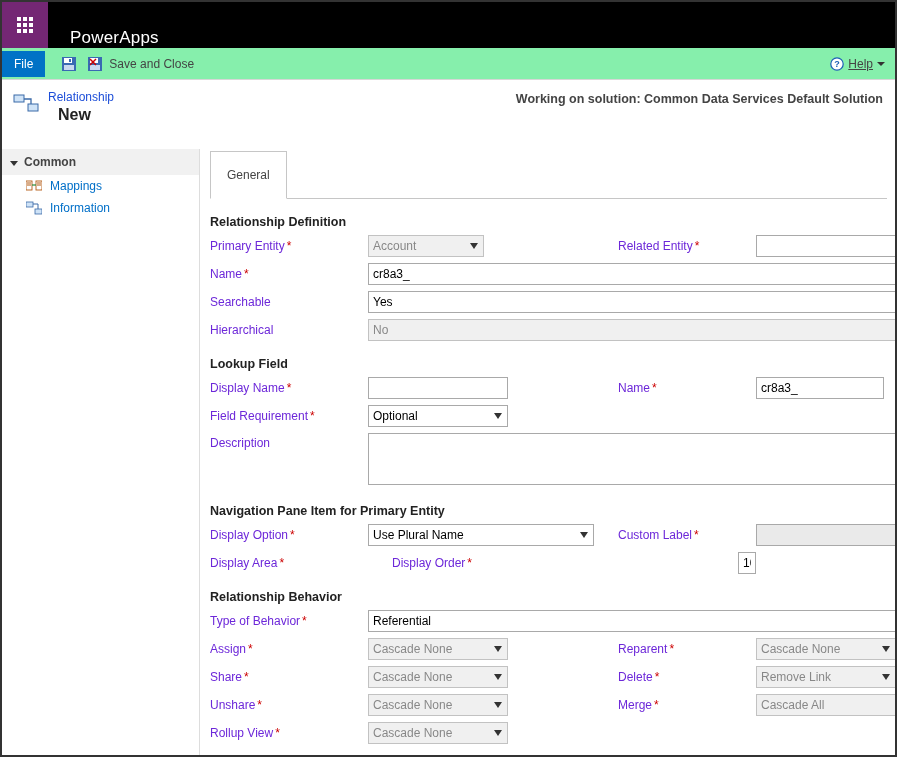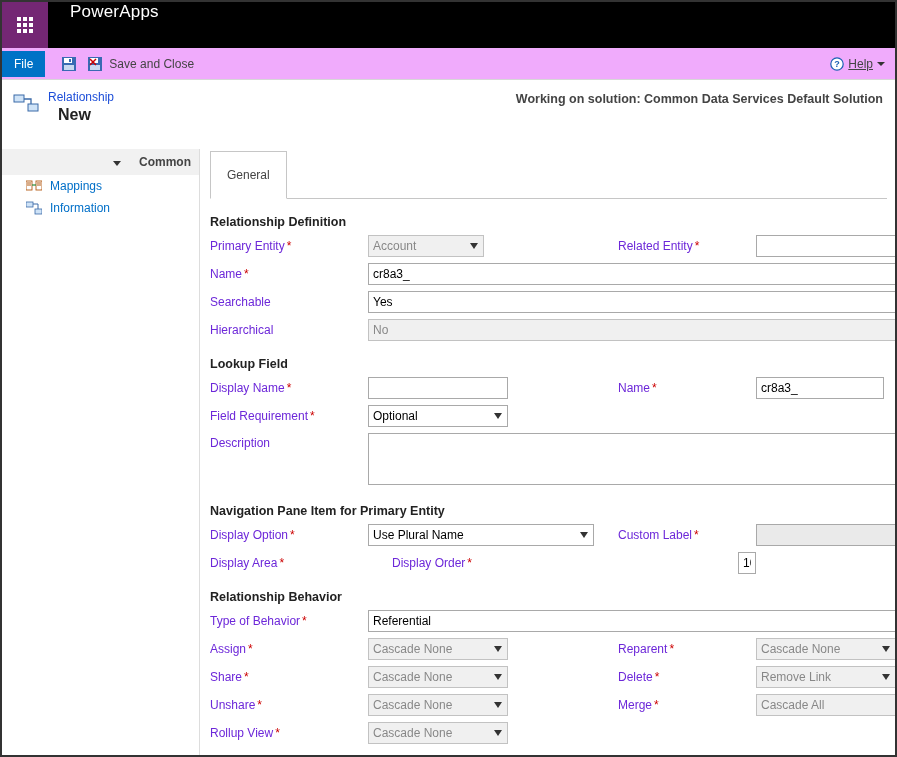--- a/index.html
+++ b/index.html
@@ -31,21 +31,21 @@
     background: #fff;
     border: 2px solid var(--page-border);
     display: flex; flex-direction: column;
     overflow: hidden;
   }
 
   
   .topbar {
     height: 46px;
     background: var(--black);
-    display: flex; align-items: flex-start;
+    display: flex; align-items: flex-end;
     color: #fff;
   }
   .app-launcher {
     width: 46px; height: 46px;
     background: var(--purple);
     display: flex; align-items: center; justify-content: center;
   }
   .waffle { display:grid; grid-template-columns:repeat(3,4px); grid-gap:2px; }
   .waffle span { width:4px; height:4px; background:#fff; }
   .brand {
@@ -55,21 +55,21 @@
   .brand-divider {
     width:1px; background:#555; margin:8px 0;
   }
 
   
   .toolbar {
     height: 32px;
     border-bottom: 1px solid #d7d7d7;
     display:flex; align-items:center;
     padding-right: 10px;
-    background:#f0abfc;
+    background:#86efac;
   }
   .file-btn {
     background: var(--file-blue); color:#fff;
     padding: 5px 12px; font-size:12px;
     margin-right: 14px; height: 26px;
     display:flex; align-items:center;
   }
   .tb-icon {
     width:20px; display:flex; justify-content:center; align-items:center;
     margin-right: 6px; cursor:pointer;
@@ -102,25 +102,24 @@
   .body {
     flex:1; display:flex; overflow:hidden;
   }
   .sidebar {
     width: 198px;
     border-right: 1px solid #ddd;
     background:#fff;
     padding: 0;
   }
   .sb-section-head {
-    display:flex; align-items:center; gap:18px;
+    display:flex; align-items:center; gap:6px;
     background: var(--sidebar-bg);
     padding: 6px 8px; font-weight:600;
     cursor:pointer;
-    justify-content:flex-end;
   }
   .sb-tri { display:inline-block; width:0;height:0;
     border-left:4px solid transparent;
     border-right:4px solid transparent;
     border-top:5px solid #333;
     transform: translateY(1px);
   }
   .sb-item {
     display:flex; align-items:center; gap:8px;
     padding: 4px 8px 4px 24px;

